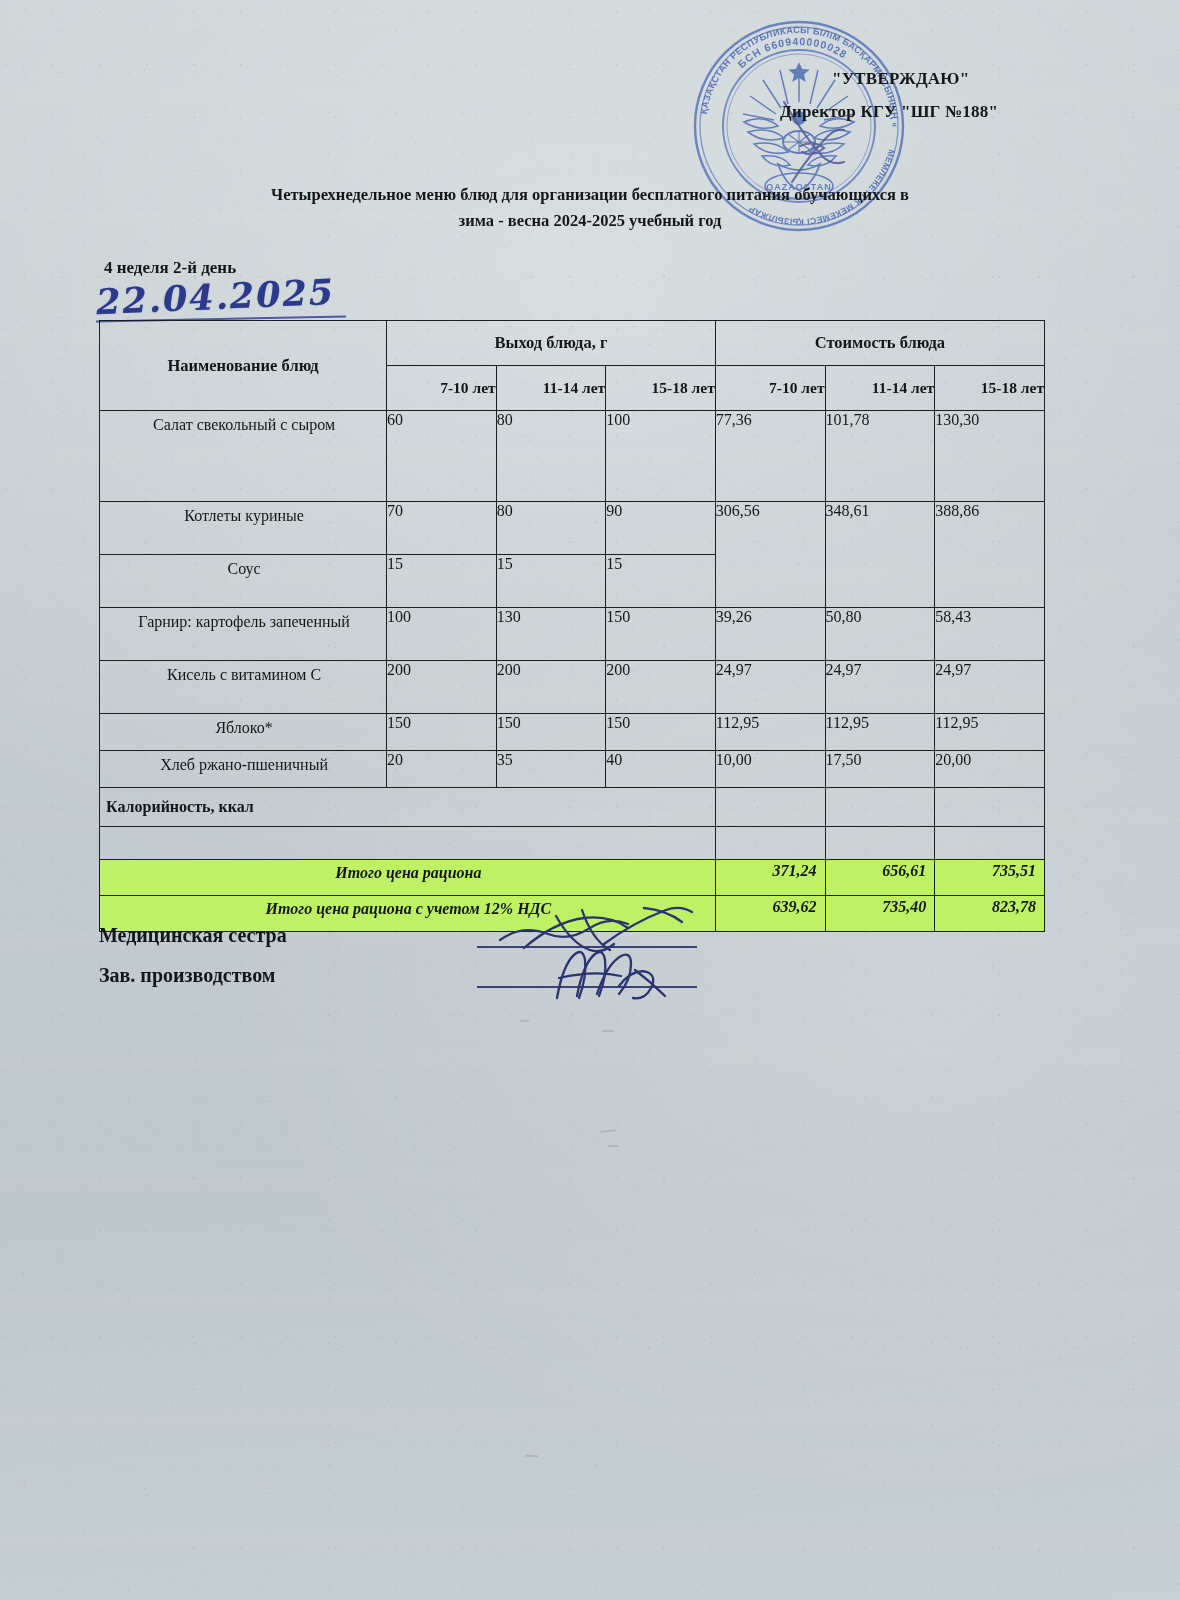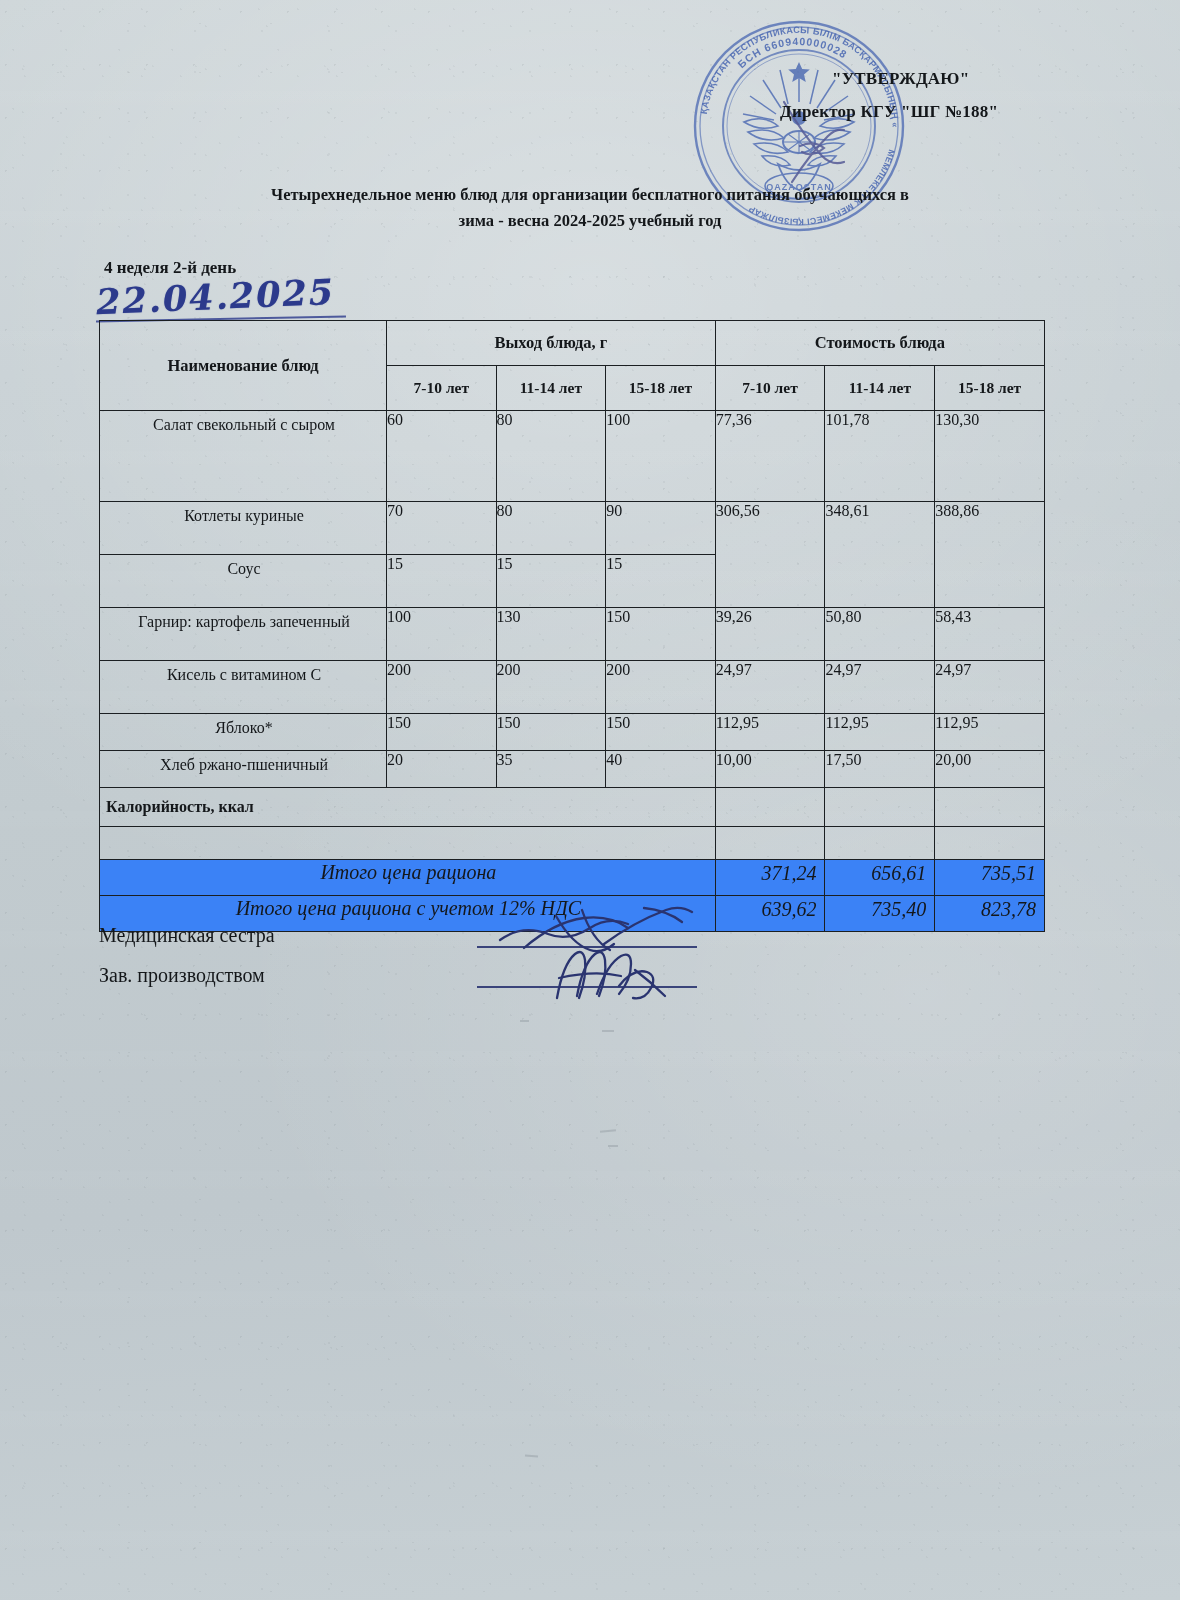--- a/index.html
+++ b/index.html
@@ -93,51 +93,51 @@
   }
   td,th{
     border:1.6px solid #1b1f22;
     padding:0;
     background:transparent;
     font-weight:normal;
   }
   th{font-weight:bold;}
   .hdr-name{height:88px;font-size:16.5px;vertical-align:middle;text-align:center;}
   .hdr-grp{height:44px;font-size:16.5px;text-align:center;vertical-align:middle;}
-  .hdr-age{height:44px;font-size:15.5px;text-align:center;vertical-align:middle;}
+  .hdr-age{height:44px;font-size:15.5px;text-align:right;vertical-align:middle;}
   td.dish{
     text-align:center;padding:3px 4px 3px 6px;
     vertical-align:top;font-size:16px;line-height:21px;
   }
   td.num{text-align:left;vertical-align:top;padding-top:0;font-size:16px;}
   tr.r-tall td{height:84px;}
   tr.r-mid td{height:46px;}
   tr.r-small td{height:30px;}
   tr.r-cal td{height:34px;}
   tr.r-blank td{height:28px;}
   .col-name{width:288px;}
   .col-v{width:110px;}
 
   tr.total td{
-    background:#3b82f6;
-    font-style:italic;font-weight:normal;font-size:20px;
+    background:#bef264;
+    font-style:italic;font-weight:bold;font-size:16px;
     height:30px;
   }
   tr.total td.dish{padding-top:2px;}
   tr.total td.num{text-align:right;padding-right:8px;padding-top:2px;}
   td.cal-label{
     font-weight:bold;font-size:16px;text-align:left;
     padding:2px 4px 2px 6px;vertical-align:middle;
   }
 
   
   .sig-block{position:absolute;left:99px;top:920px;width:620px;}
   .sig-row{position:relative;height:40px;}
   .sig-label{
-    position:absolute;left:0;top:0;font-size:20px;line-height:30px;
+    position:absolute;left:0;top:0;font-size:20px;line-height:30px;font-weight:bold;
   }
   .sig-line{
     position:absolute;left:378px;top:26px;width:220px;height:2px;
     background:#2a3470;opacity:.9;
   }
   .sig-mark{
     position:absolute;left:395px;top:-16px;width:215px;height:58px;
     pointer-events:none;
   }
   .sig-mark svg{width:100%;height:100%;}

